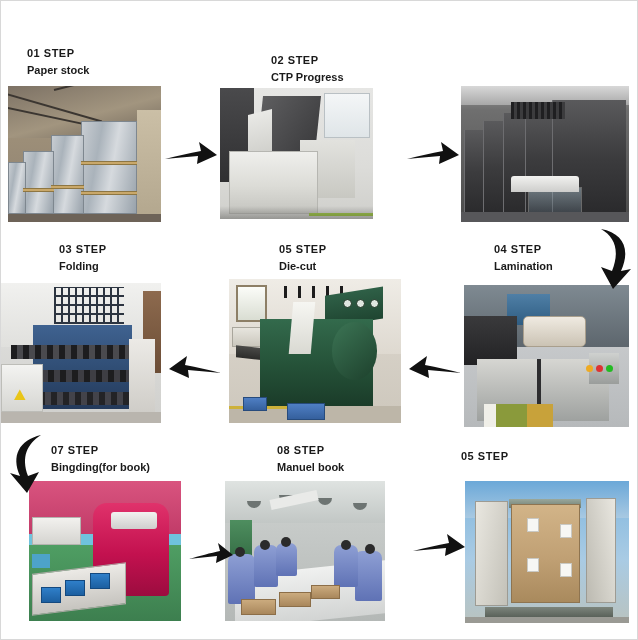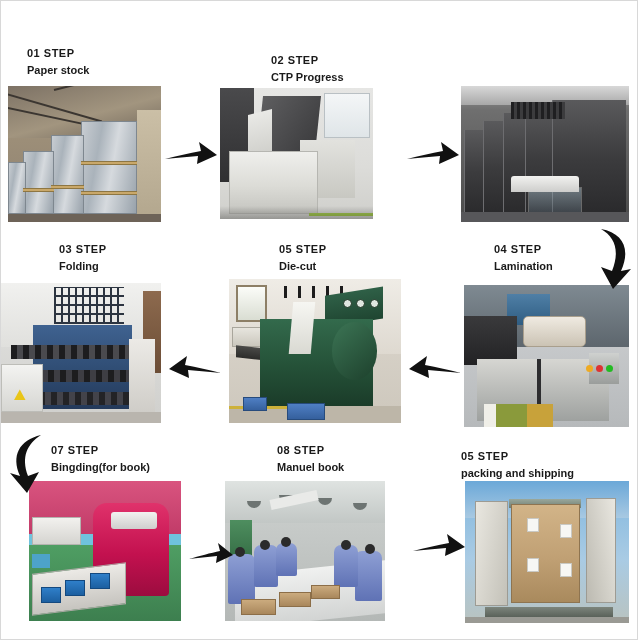--- a/index.html
+++ b/index.html
@@ -335,21 +335,20 @@
   <div class="step-label" style="left:50px; top:441px;">
     <div class="num">07  STEP</div>
     <div>Bingding(for book)</div>
   </div>
   <div class="step-label" style="left:276px; top:441px;">
     <div class="num">08  STEP</div>
     <div>Manuel book</div>
   </div>
   <div class="step-label" style="left:460px; top:447px;">
     <div class="num">05  STEP</div>
-    <div>packing and shipping</div>
   </div>
 
   <div class="photo p7" style="left:28px; top:480px; width:152px; height:140px;">
     <div class="wallbg"></div>
     <div class="tile"></div>
     <div class="floor"></div>
     <div class="pallet"></div>
     <div class="stool"></div>
     <div class="machine"></div>
     <div class="ctrl"></div>

